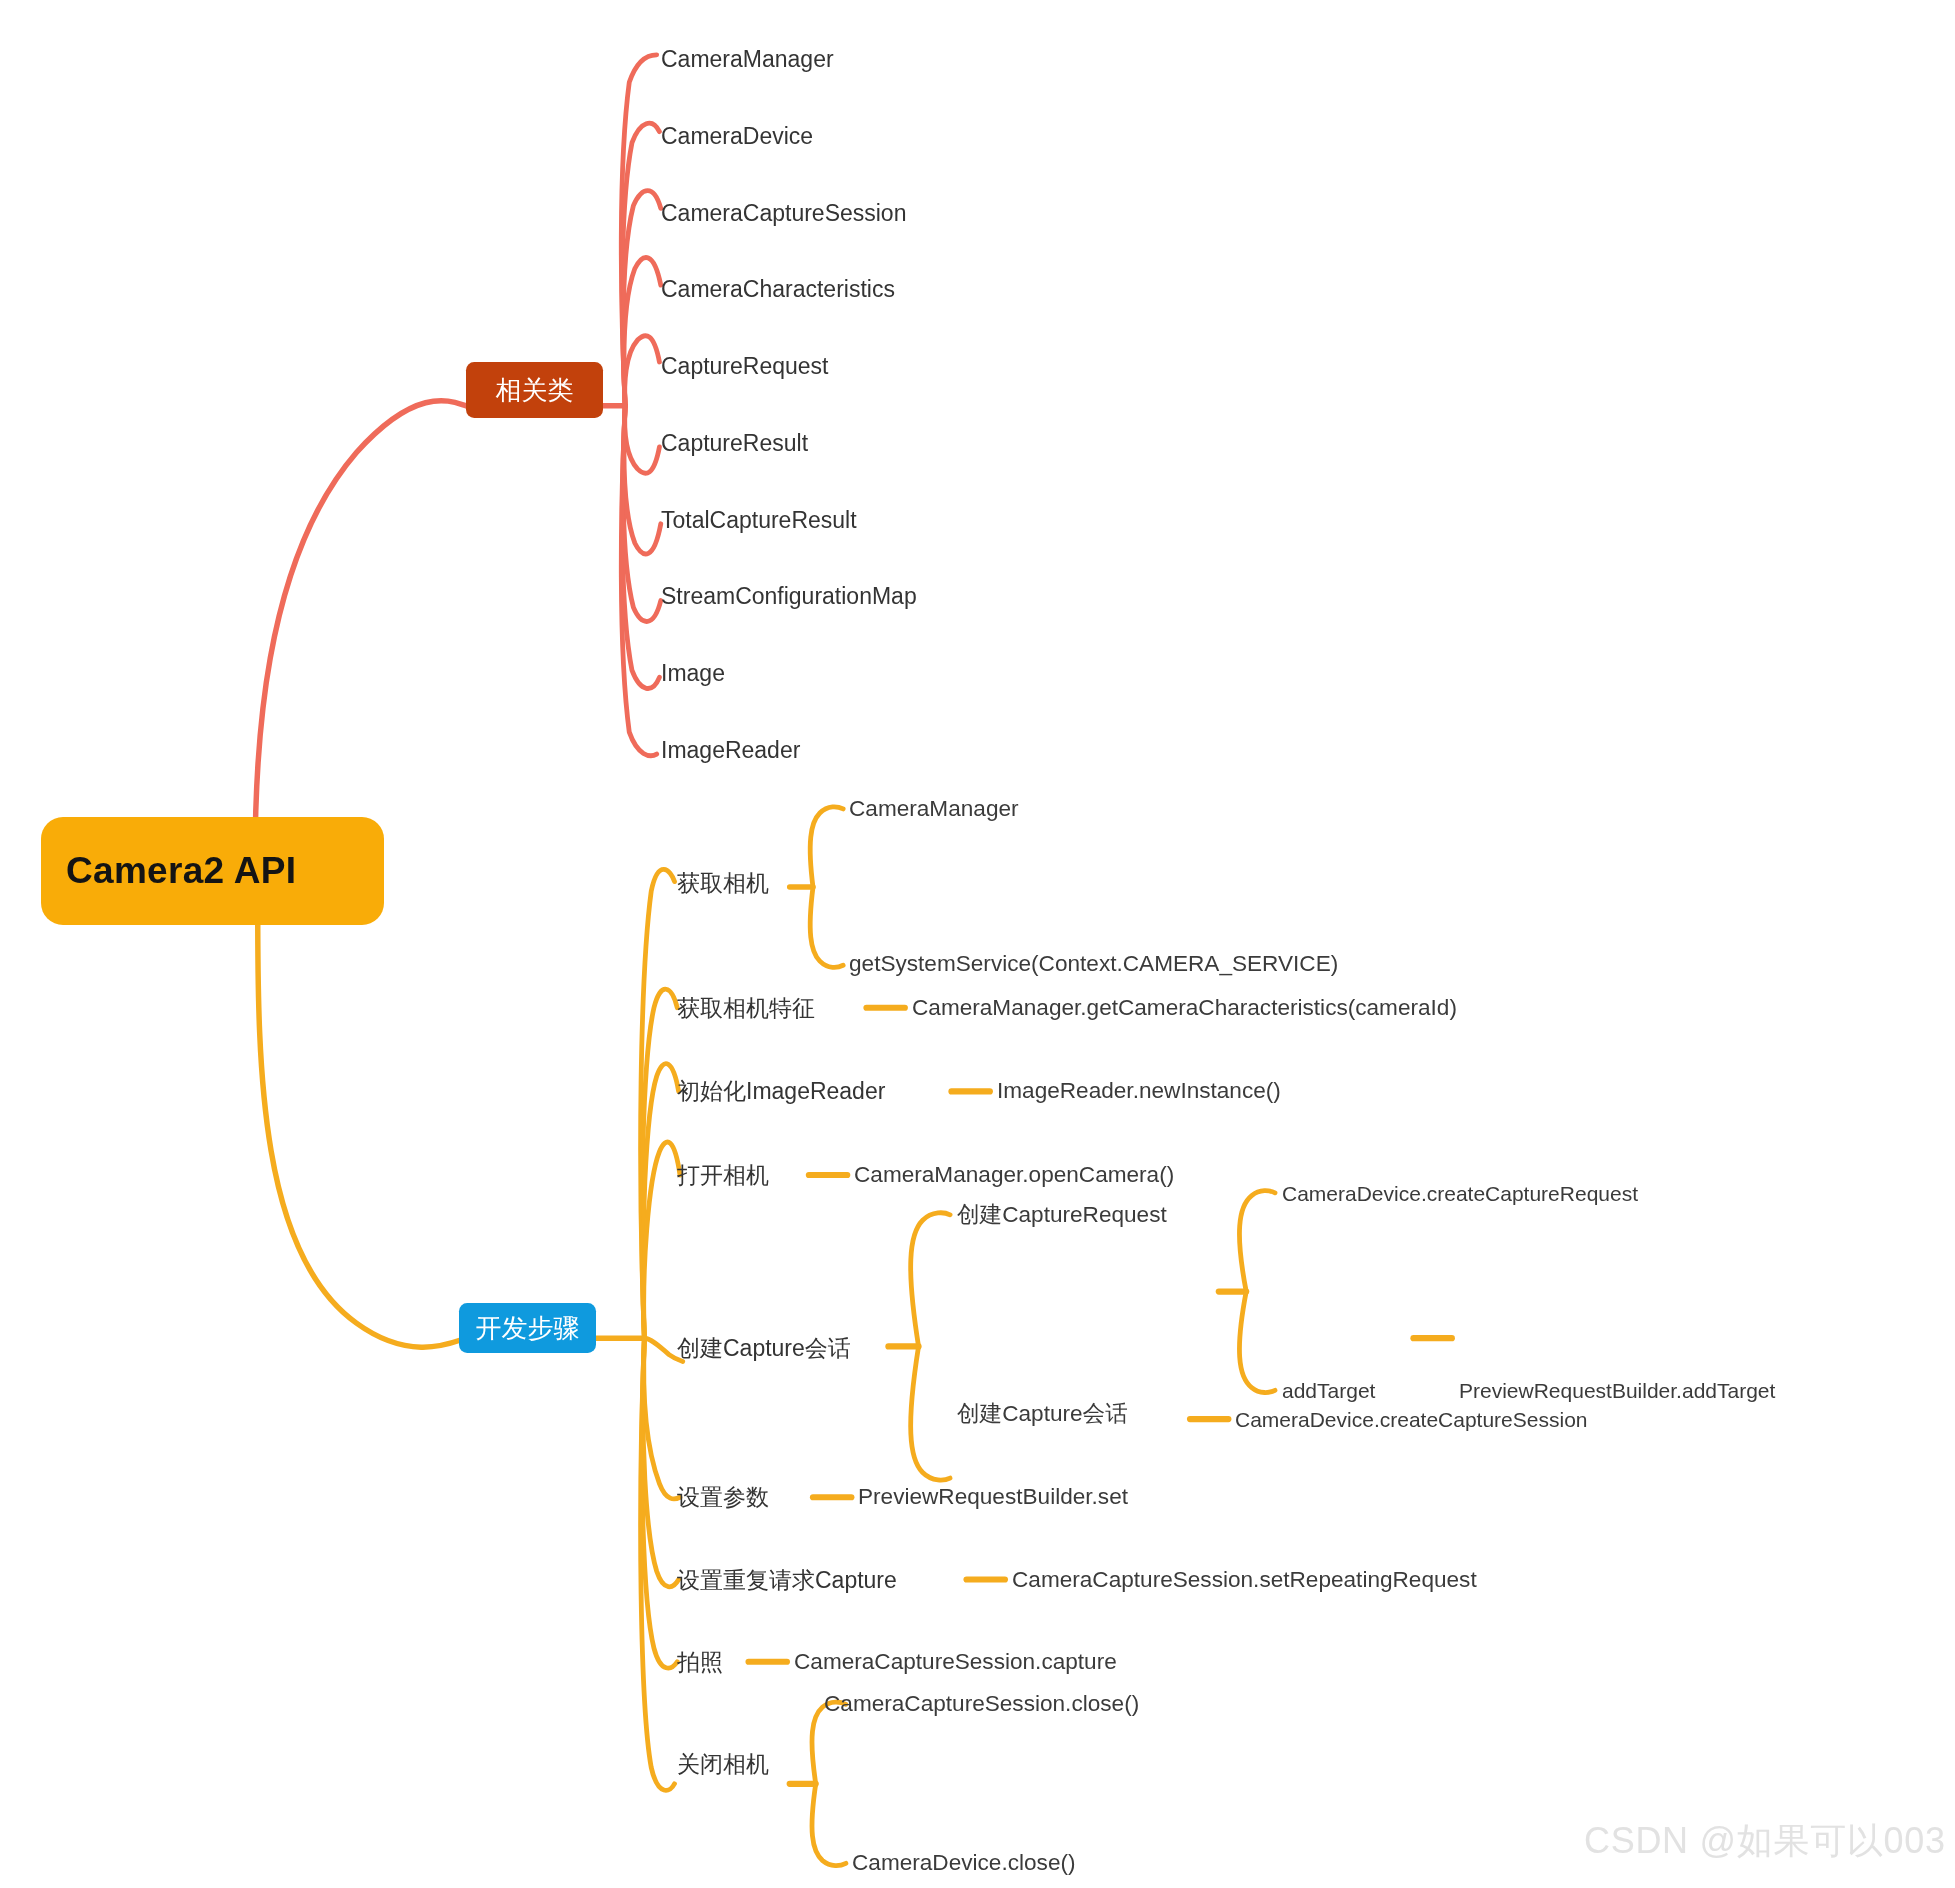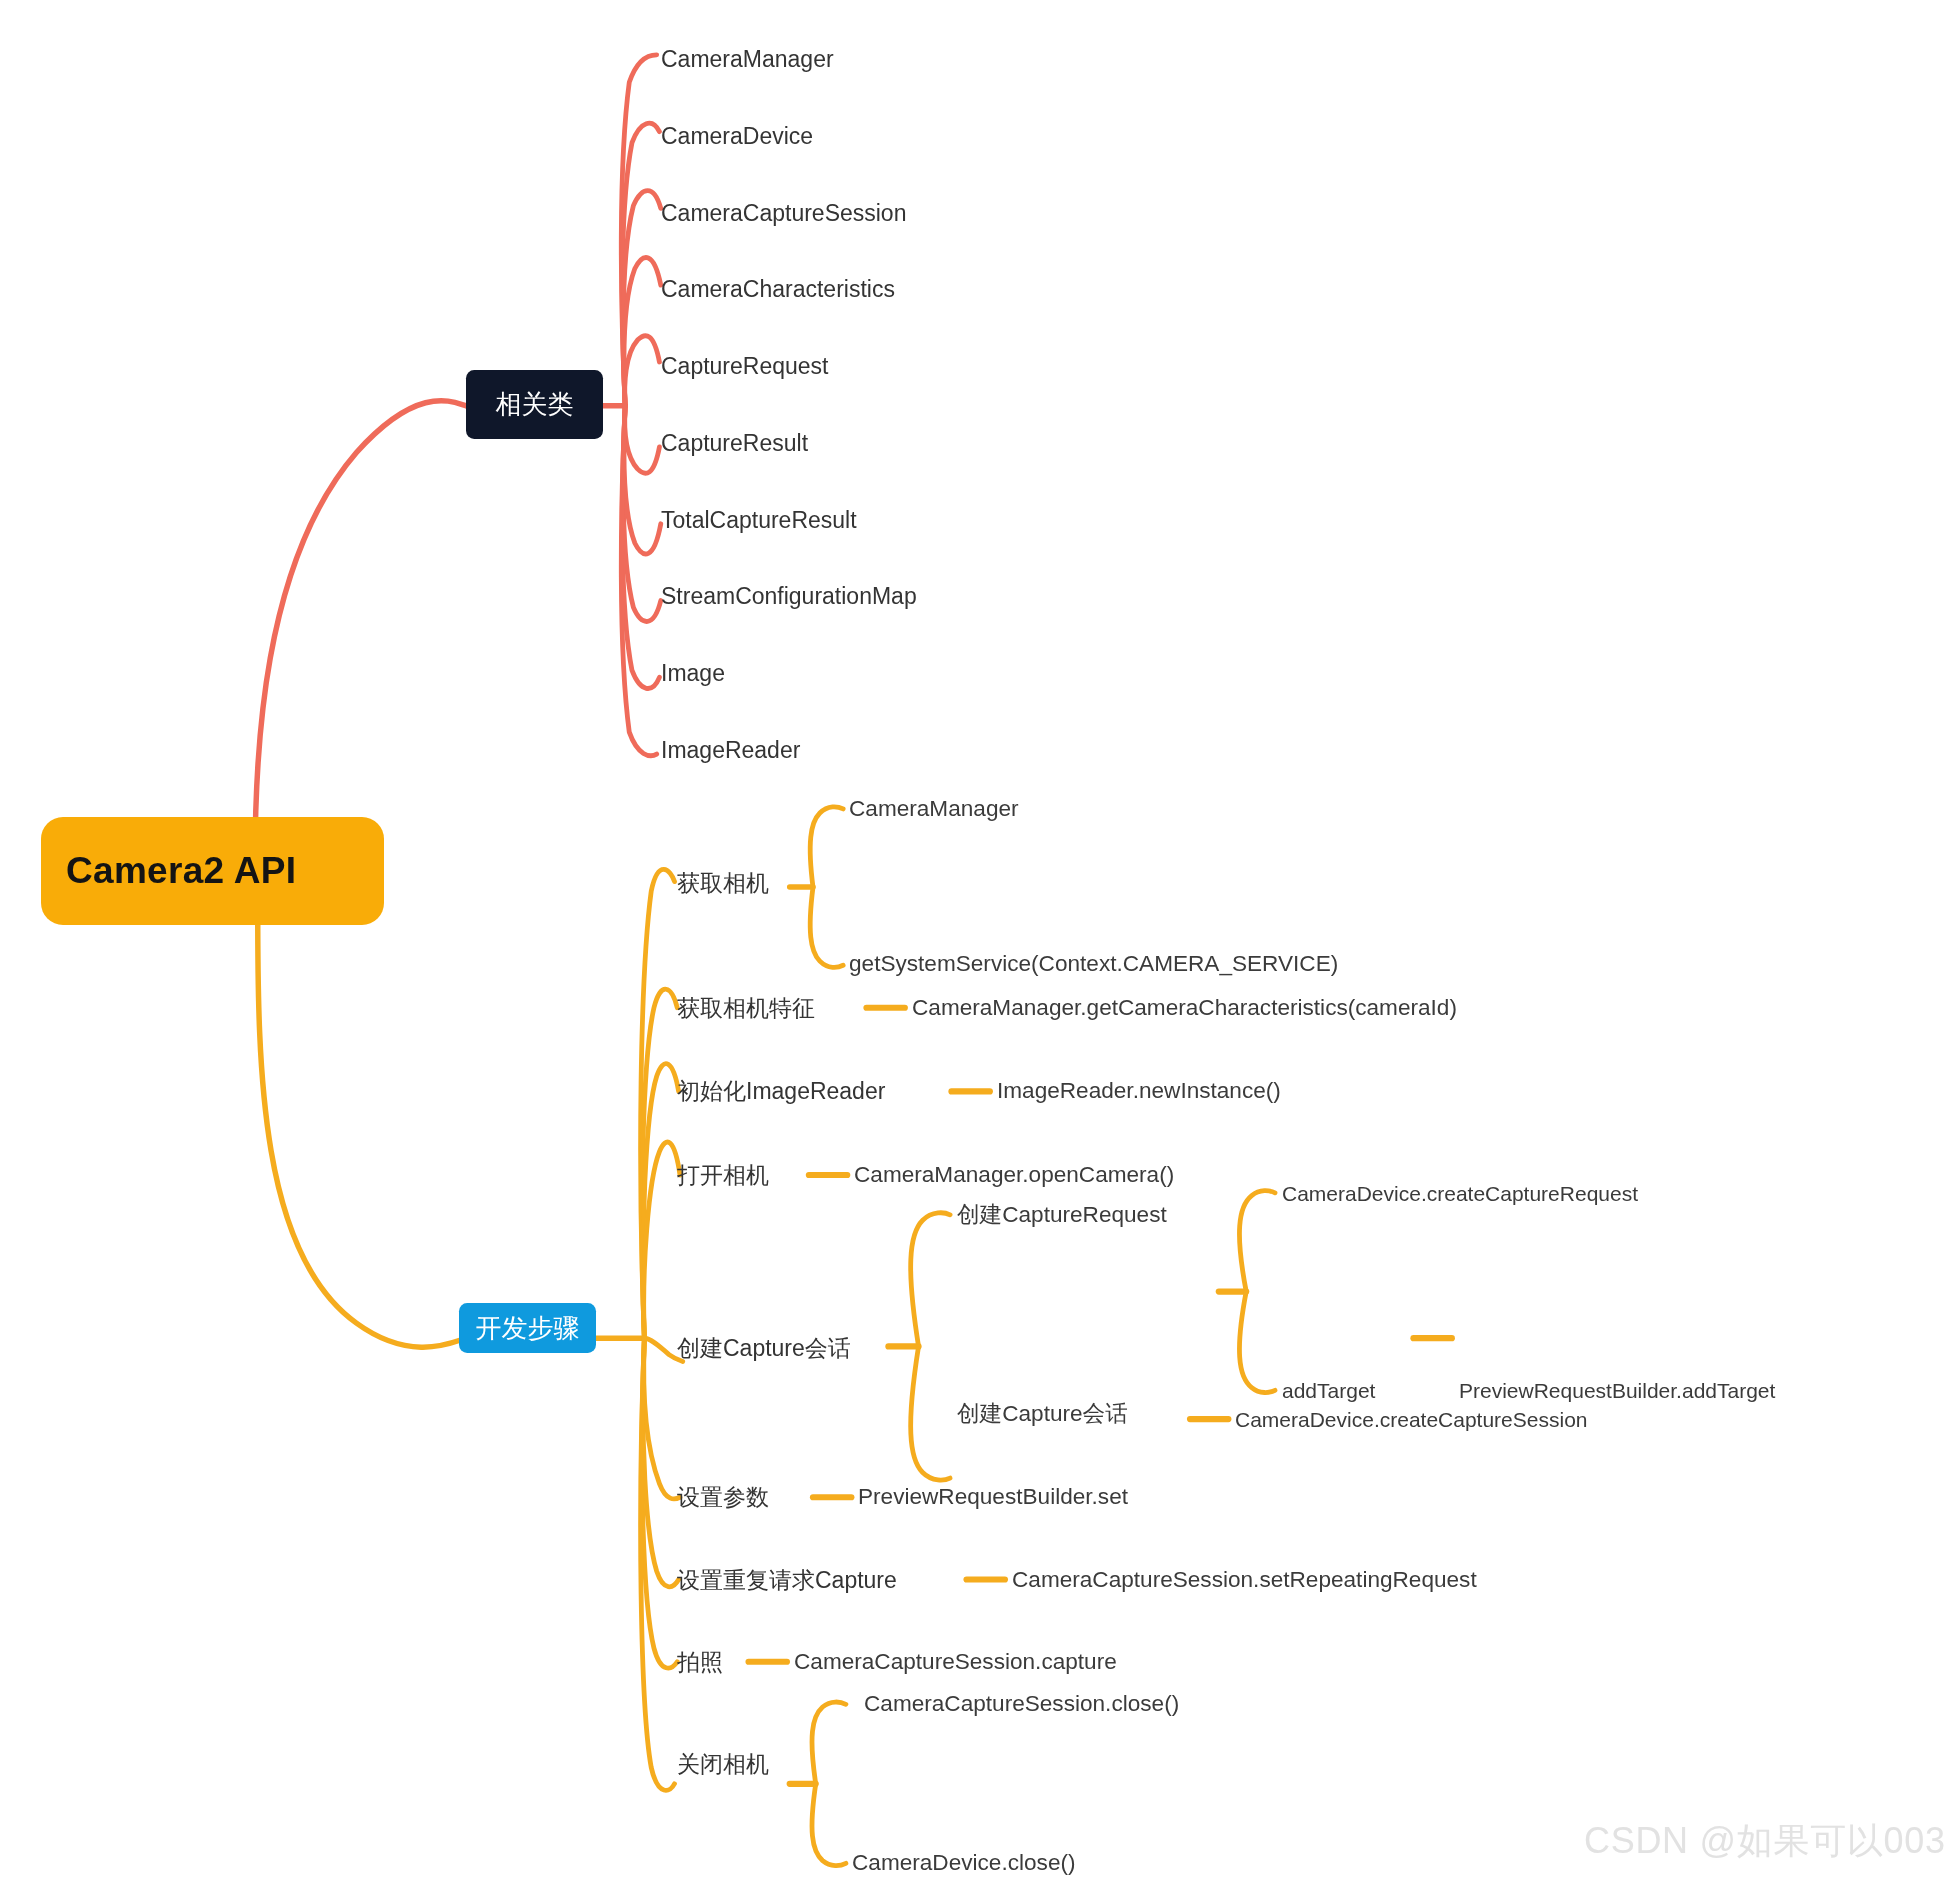--- a/index.html
+++ b/index.html
@@ -152,21 +152,21 @@
 
     <path d="M 1152 2602 L 1190 2602" fill="none" stroke="#f5ac1e" stroke-width="9" stroke-linecap="round"></path>
     <path d="M 1190 2602 C 1180 2534, 1184 2504, 1200 2490 C 1212 2480, 1226 2482, 1234 2486" fill="none" stroke="#f5ac1e" stroke-width="7" stroke-linecap="round"></path>
     <path d="M 1190 2602 C 1180 2670, 1184 2700, 1200 2714 C 1212 2724, 1226 2722, 1234 2718" fill="none" stroke="#f5ac1e" stroke-width="7" stroke-linecap="round"></path>
   </svg>
 
   <div class="root-node" style="left:41px; top:817px; width:343px; height:108px; background:#f9ac08;">
     <span>Camera2 API</span>
   </div>
 
-  <div class="branch-node" style="left:466px; top:370px; width:137px; height:69px; background:#0f172a;">
+  <div class="branch-node" style="left:466px; top:362px; width:137px; height:56px; background:#c2410c;">
     <span>相关类</span>
   </div>
 
   <div class="branch-node" style="left:459px; top:1303px; width:137px; height:50px; background:#0f9ade;">
     <span>开发步骤</span>
   </div>
 
   <div class="leaf lv2" style="left:661px; top:59px;">
     <span>CameraManager</span>
   </div>
@@ -257,21 +257,21 @@
   </div>
 
   <div class="leaf lv3" style="left:1012px; top:1580px;">
     <span>CameraCaptureSession.setRepeatingRequest</span>
   </div>
 
   <div class="leaf lv3" style="left:794px; top:1662px;">
     <span>CameraCaptureSession.capture</span>
   </div>
 
-  <div class="leaf lv3" style="left:864px; top:1704px;">
+  <div class="leaf lv3" style="left:824px; top:1704px;">
     <span>CameraCaptureSession.close()</span>
   </div>
   <div class="leaf lv3" style="left:852px; top:1863px;">
     <span>CameraDevice.close()</span>
   </div>
 
   <div class="leaf lv4" style="left:1282px; top:1193px;">
     <span>CameraDevice.createCaptureRequest</span>
   </div>
   <div class="leaf lv4" style="left:1282px; top:1390px;">

